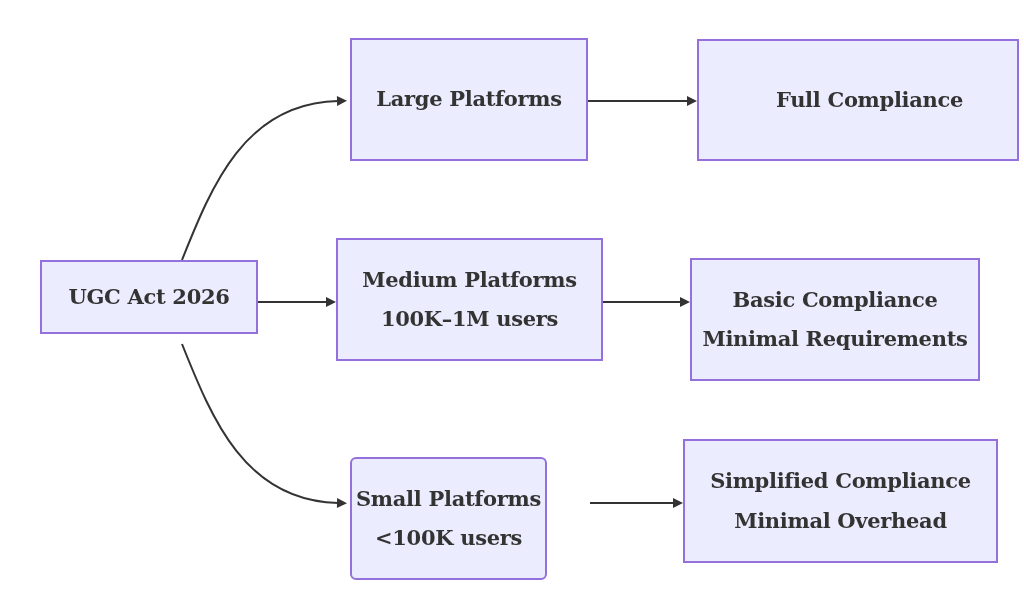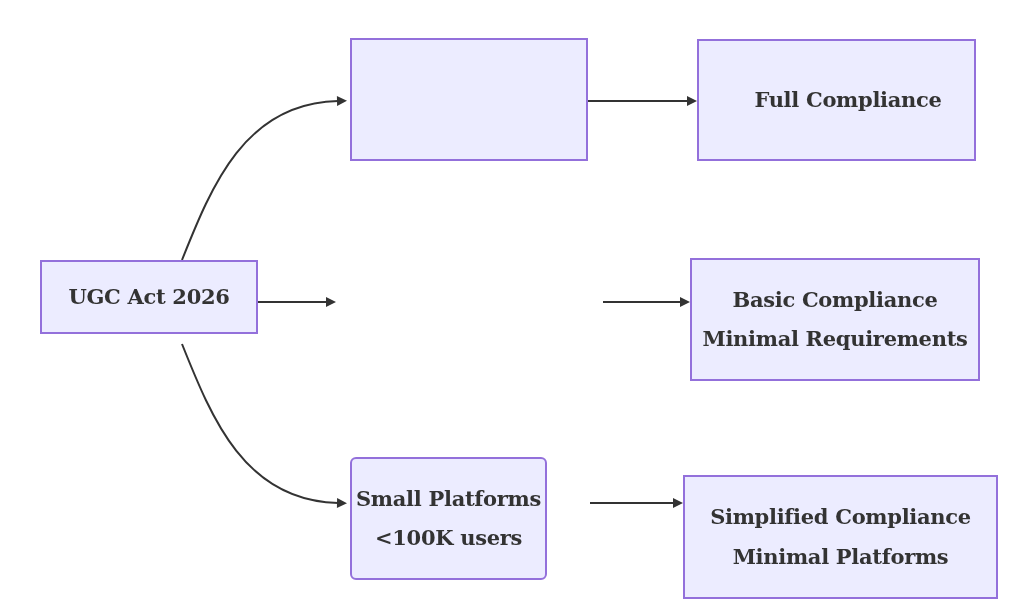--- a/index.html
+++ b/index.html
@@ -40,25 +40,25 @@
     text-align: center;
     letter-spacing: -0.3px;
   }
   .node .line {
     display: block;
     white-space: nowrap;
   }
   
   #node-root        { left: 40px;  top: 260px; width: 218px; height: 74px; justify-content: center;  }
   #node-large       { left: 350px; top: 38px;  width: 238px; height: 123px; }
-  #node-full        { left: 697px; top: 39px;  width: 279px; height: 122px; padding-left: 23px; }
+  #node-full        { left: 697px; top: 39px;  width: 322px; height: 122px; padding-left: 23px; }
   #node-medium      { left: 336px; top: 238px; width: 267px; height: 123px; }
   #node-basic       { left: 690px; top: 238px; width: 290px; height: 123px; margin-top: 20px; }
   #node-small       { left: 350px; top: 457px; width: 197px; height: 123px; border-radius: 6px; }
-  #node-simplified  { left: 683px; top: 439px; width: 315px; height: 124px; margin-top: 36px; }
+  #node-simplified  { left: 683px; top: 439px; width: 315px; height: 124px; }
   .edge {
     fill: none;
     stroke: #333333;
     stroke-width: 2px;
   }
 </style>
 </head>
 <body>
 
 <div class="canvas">
@@ -75,35 +75,40 @@
     <path class="edge" d="M 588 101 L 688 101" marker-end="url(#arrowhead)"></path>
     <path class="edge" d="M 603 302 L 681 302" marker-end="url(#arrowhead)"></path>
     <path class="edge" d="M 590 503 L 674 503" marker-end="url(#arrowhead)"></path>
   </svg>
 
   <div class="node" id="node-root">
     <span class="line">UGC Act 2026</span>
   </div>
 
   <div class="node" id="node-large">
+    <span class="line">Large Platforms</span>
   </div>
 
   <div class="node" id="node-full">
     <span class="line">Full Compliance</span>
   </div>
 
+  <div class="node" id="node-medium">
+    <span class="line">Medium Platforms</span>
+    <span class="line">100K–1M users</span>
+  </div>
 
   <div class="node" id="node-basic">
     <span class="line">Basic Compliance</span>
     <span class="line">Minimal Requirements</span>
   </div>
 
   <div class="node" id="node-small">
     <span class="line">Small Platforms</span>
     <span class="line">&lt;100K users</span>
   </div>
 
   <div class="node" id="node-simplified">
     <span class="line">Simplified Compliance</span>
-    <span class="line">Minimal Platforms</span>
+    <span class="line">Minimal Overhead</span>
   </div>
 
 </div>
 
 </body></html>

